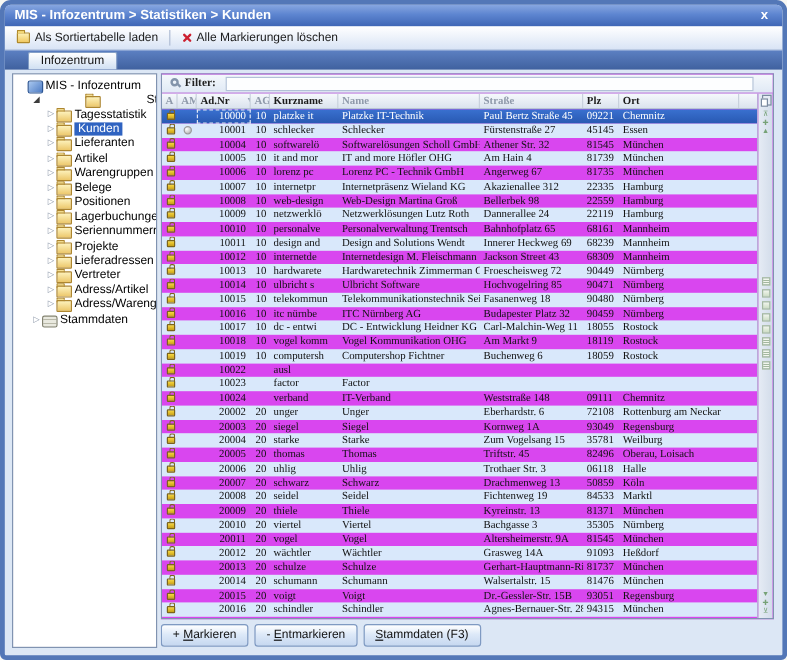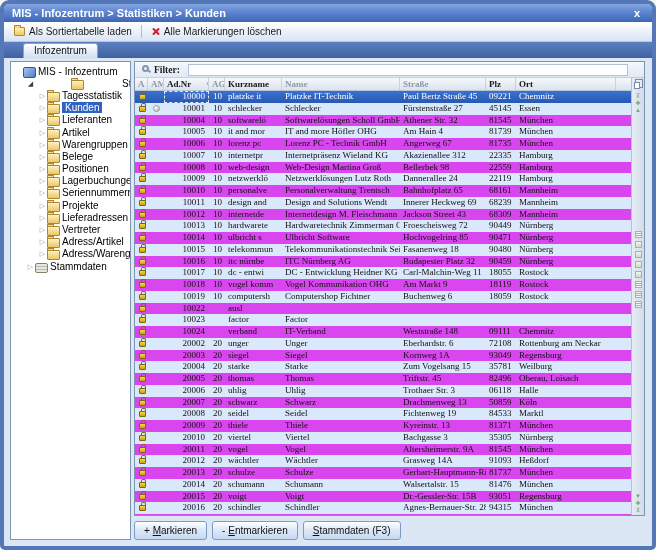--- a/index.html
+++ b/index.html
@@ -111,21 +111,21 @@
   .vtop { display:flex; flex-direction:column; align-items:center; gap:1px; }
   .vmid { margin-top:118px; display:flex; flex-direction:column; align-items:center; gap:3px; }
   .vbot { margin-top:auto; display:flex; flex-direction:column; align-items:center; gap:1px; }
   .varrow { font-size:6px; color:#76a276; line-height:6px; }
   .vpages { width:6px; height:7px; border:1px solid #7a8aa0; background:#fff;
             box-shadow:2px -2px 0 0 #e6ecf5, 2px -2px 0 1px #7a8aa0; margin:2px 2px 4px 0; }
   .vico { width:7px; height:7px; border:1px solid #a3b79f; background:linear-gradient(#f2f6ee,#ccdcc4); }
   .vico.lines { background:repeating-linear-gradient(#f2f6ee 0 1px,#a3b79f 1px 2px); }
 
   
-  .btnrow { height:24px; flex:0 0 24px; display:flex; align-items:center; gap:5px; padding-top:4px; }
+  .btnrow { height:24px; flex:0 0 24px; display:flex; gap:5px; padding-top:4px; }
   .abtn { height:19px; padding:0 9px; font-family:inherit; font-size:10px; color:#111;
           border:1px solid #7f9ac2; border-radius:3px; cursor:default;
           background:linear-gradient(#ffffff,#dde9f8 45%,#c6d8f0); white-space:nowrap; }
   .abtn .u { text-decoration:underline; }
 </style>
 </head>
 <body>
 
 <div class="window">
 

